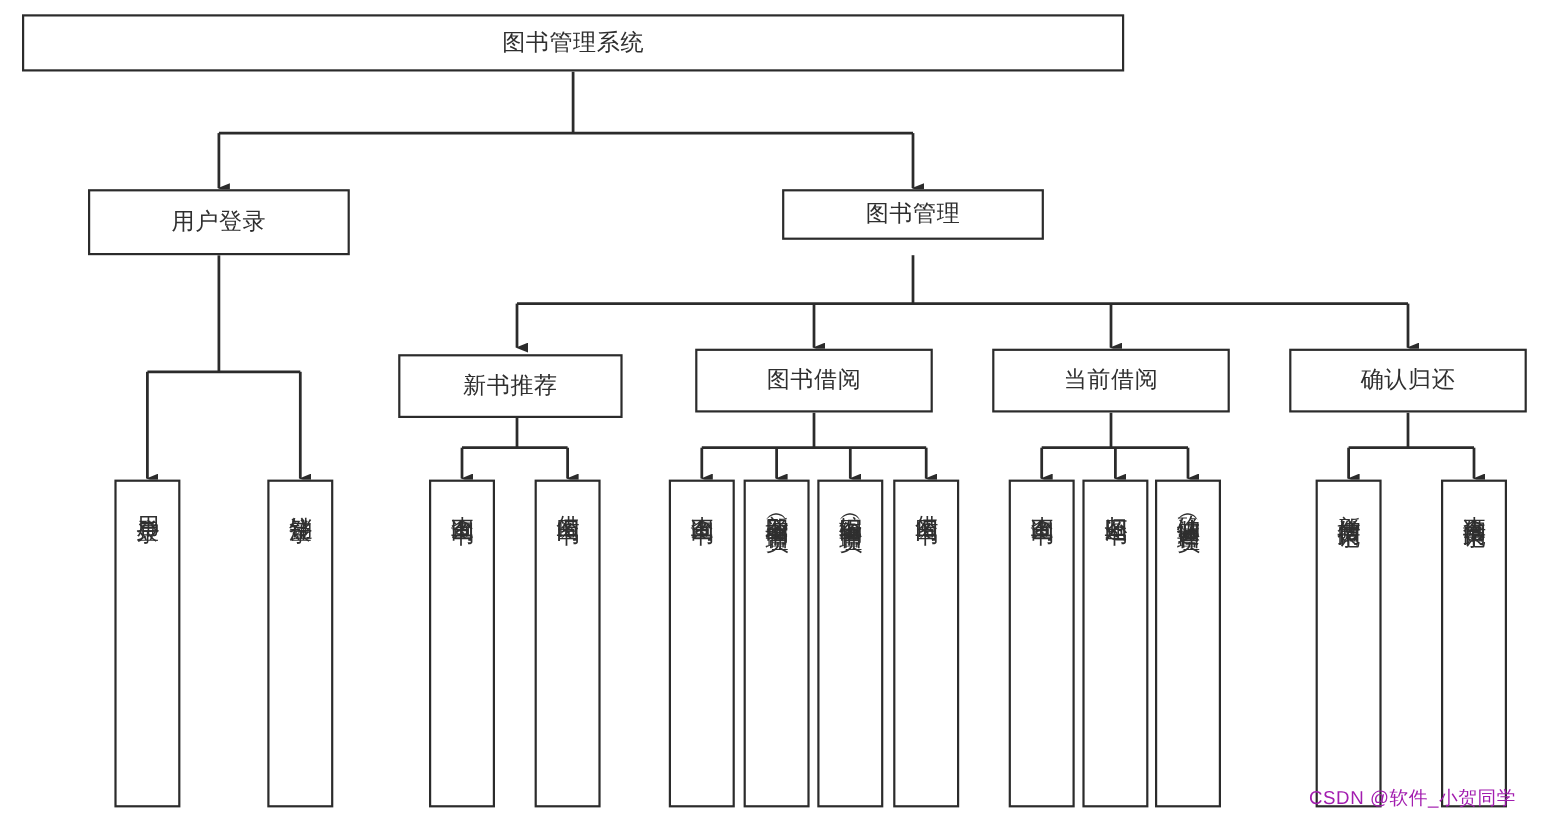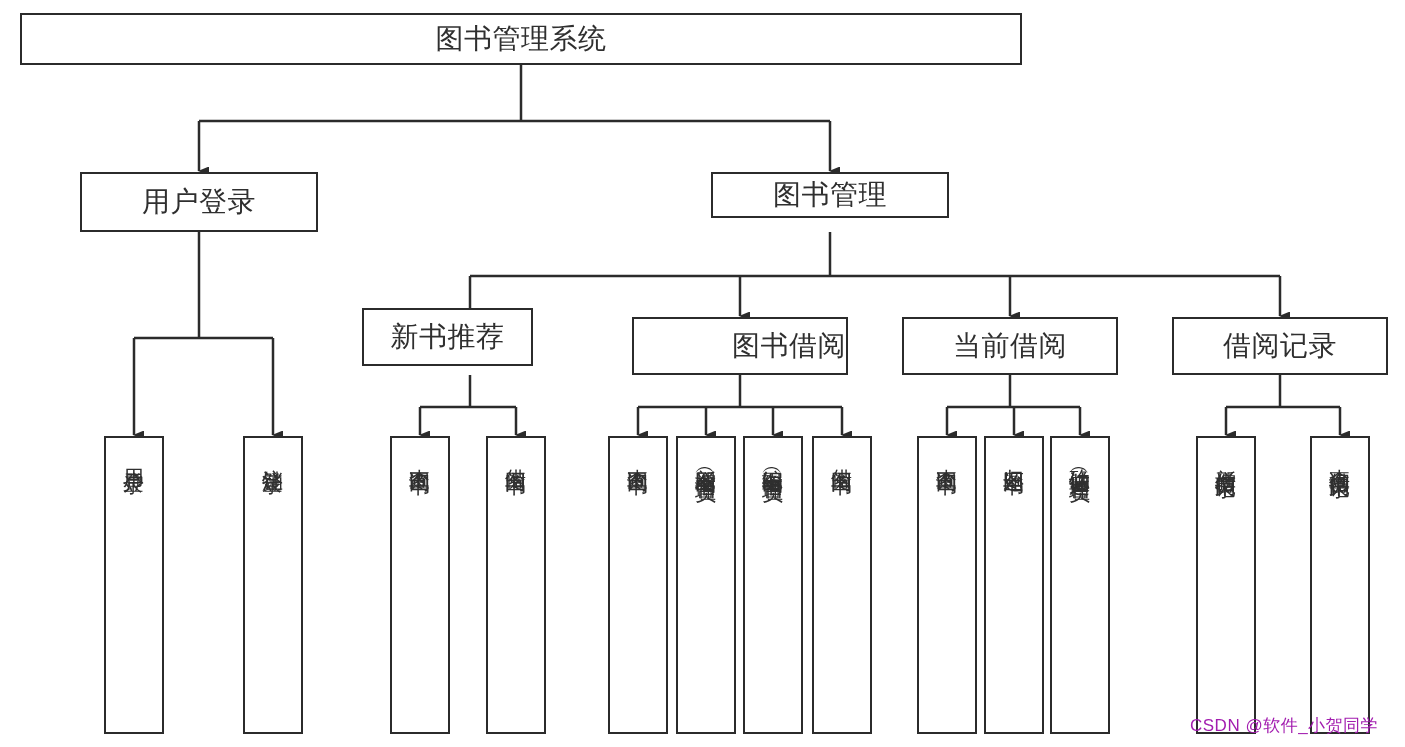--- a/index.html
+++ b/index.html
@@ -37,21 +37,21 @@
     color: #2f2f2f;
     z-index: 2;
   }
   .node .label {
     display: block;
     line-height: 1.18;
     letter-spacing: 0.5px;
     white-space: nowrap;
   }
   .node.horiz .label {
-    font-size: 28px;
+    font-size: 21px;
   }
   .node.vert {
     align-items: flex-start;
     padding-top: 14px;
   }
   .node.vert .label {
     writing-mode: vertical-rl;
     text-orientation: upright;
     font-size: 21px;
     letter-spacing: 2px;
@@ -117,31 +117,31 @@
 
   <div class="node horiz" style="left: 20px; top: 13px; width: 1002px; height: 52px;">
       <span class="label">图书管理系统</span>
     </div>
     <div class="node horiz" style="left: 80px; top: 172px; width: 238px; height: 60px;">
       <span class="label">用户登录</span>
     </div>
     <div class="node horiz" style="left: 711px; top: 172px; width: 238px; height: 46px;">
       <span class="label">图书管理</span>
     </div>
-    <div class="node horiz" style="left: 362px; top: 308px; width: 171px; height: 58px;">
+    <div class="node horiz" style="left: 362px; top: 322px; width: 204px; height: 58px;">
       <span class="label">新书推荐</span>
     </div>
-    <div class="node horiz" style="left: 632px; top: 317px; width: 216px; height: 58px; justify-content: flex-end;">
+    <div class="node horiz" style="left: 632px; top: 317px; width: 216px; height: 58px;">
       <span class="label">图书借阅</span>
     </div>
     <div class="node horiz" style="left: 902px; top: 317px; width: 216px; height: 58px; justify-content: center;">
       <span class="label">当前借阅</span>
     </div>
     <div class="node horiz" style="left: 1172px; top: 317px; width: 216px; height: 58px;">
-      <span class="label">借阅记录</span>
+      <span class="label">确认归还</span>
     </div>
     <div class="node vert" style="left: 104px; top: 436px; width: 60px; height: 298px;">
       <span class="label">用户登录</span>
     </div>
     <div class="node vert" style="left: 243px; top: 436px; width: 60px; height: 298px;">
       <span class="label">注销登录</span>
     </div>
     <div class="node vert" style="left: 390px; top: 436px; width: 60px; height: 298px;">
       <span class="label">查询图书</span>
     </div>

